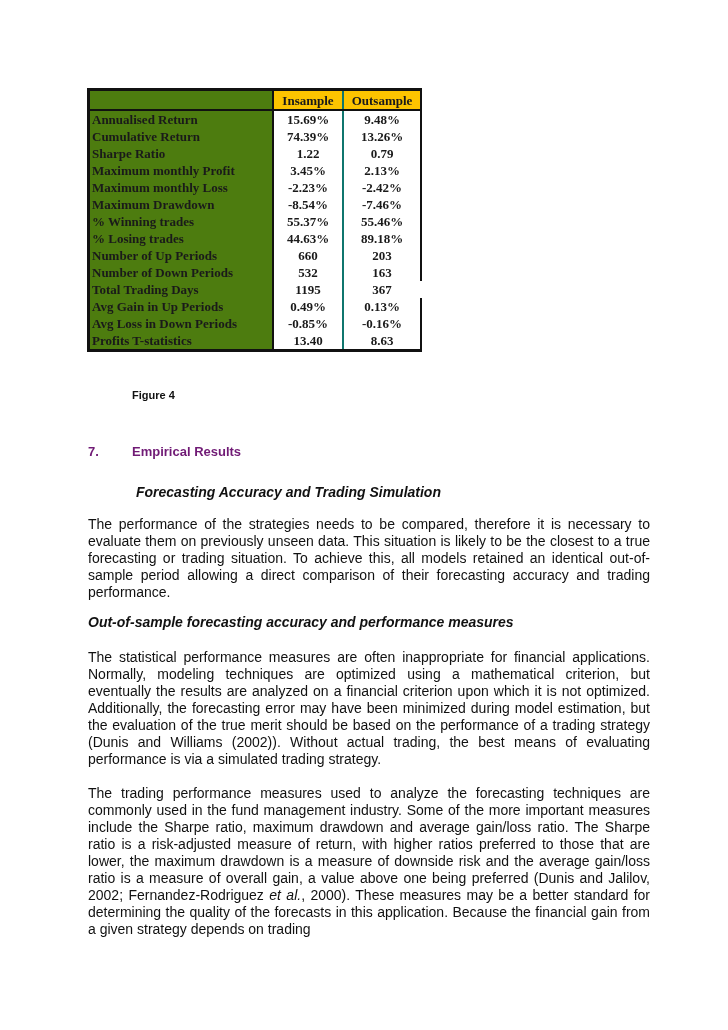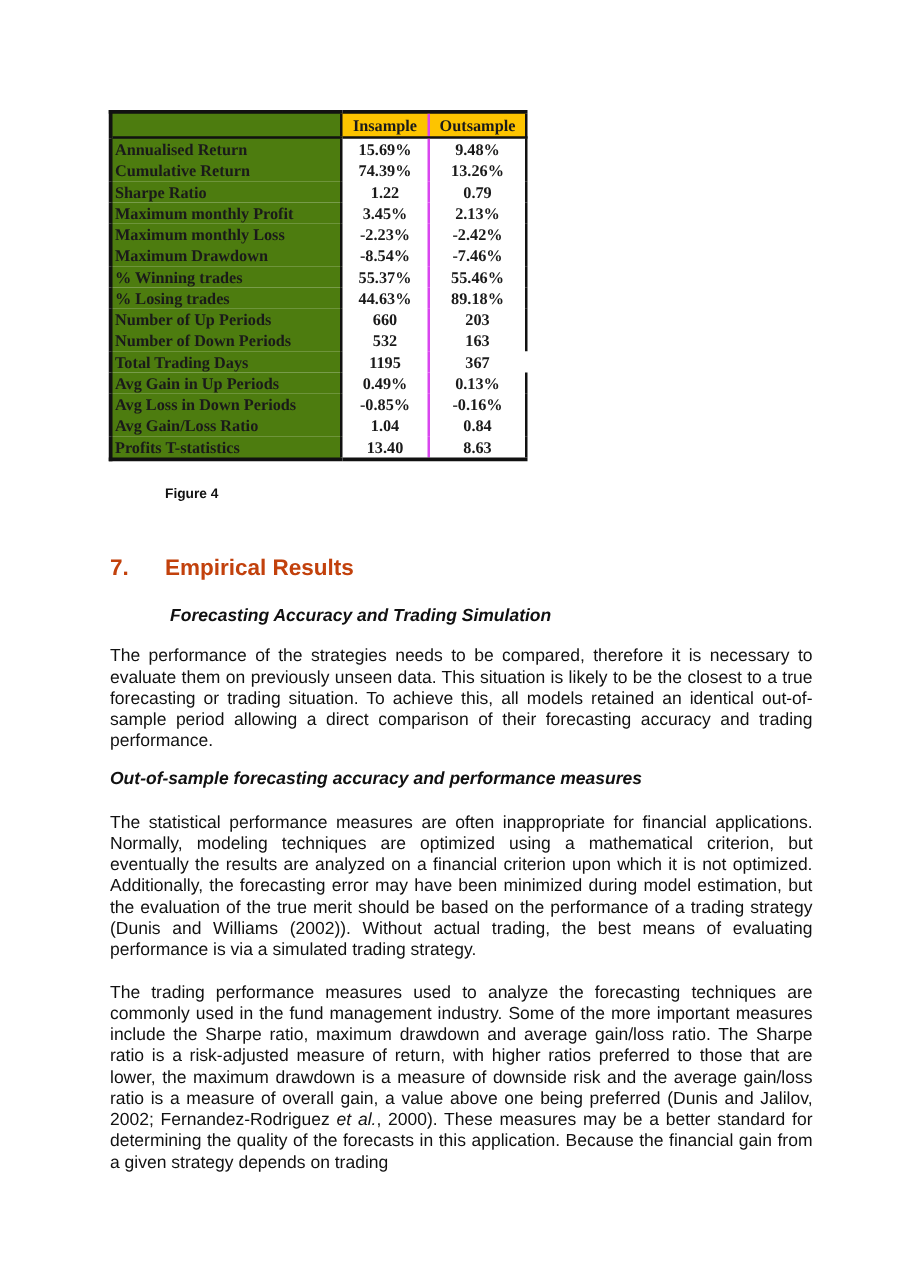--- a/index.html
+++ b/index.html
@@ -9,37 +9,37 @@
   
   .stats-table {
     position: absolute; left: 87px; top: 88px;
     border-collapse: collapse;
     font-family: "Liberation Serif", "DejaVu Serif", serif;
     font-weight: bold; font-size: 13px; color: #1a1a1a;
   }
   .stats-table td, .stats-table th { padding: 0; height: 17px; line-height: 17px; }
   .stats-table .lbl { width: 180px; background: #4d7c0f; text-align: left; padding-left: 2px; white-space: nowrap; }
   .stats-table .ins { width: 68px; text-align: center; border-left: 2px solid #111; }
-  .stats-table .outs { width: 76px; text-align: center; border-left: 2px solid #d946ef; border-right: 2px solid #111; }
+  .stats-table .outs { width: 76px; text-align: center; border-left: 2px solid #0f766e; border-right: 2px solid #111; }
   .stats-table thead th { background: #fdc400; height: 18px; border-top: 3px solid #111; border-bottom: 2px solid #111; }
   .stats-table thead th.lbl { border-left: 3px solid #111; }
   .stats-table tbody td.lbl { border-left: 3px solid #111; }
   .stats-table tbody tr:last-child td { border-bottom: 3px solid #111; }
   .stats-table tbody tr.gap td.outs { border-right-color: transparent; }
 
   .figure-caption {
     position: absolute; left: 88px; top: 389px;
     font-family: "Liberation Sans", "DejaVu Sans", sans-serif;
     font-weight: bold; font-size: 11px; color: #111; margin-left: 44px;
   }
 
   .section-heading {
     position: absolute; left: 88px; top: 444px;
     font-family: "Liberation Sans", "DejaVu Sans", sans-serif;
-    font-weight: bold; font-size: 18px; color: #c2410c;
+    font-weight: bold; font-size: 13px; color: #701a75;
   }
   .section-heading .num { display: inline-block; width: 44px; }
 
   .subheading {
     position: absolute; left: 88px;
     font-family: "Liberation Sans", "DejaVu Sans", sans-serif;
     font-weight: bold; font-style: italic; font-size: 14px; color: #111;
   }
 
   .para {
@@ -123,25 +123,20 @@
           <td class="lbl">Avg Gain in Up Periods</td>
           <td class="ins">0.49%</td>
           <td class="outs">0.13%</td>
         </tr>
       <tr>
           <td class="lbl">Avg Loss in Down Periods</td>
           <td class="ins">-0.85%</td>
           <td class="outs">-0.16%</td>
         </tr>
       <tr>
-          <td class="lbl">Avg Gain/Loss Ratio</td>
-          <td class="ins">1.04</td>
-          <td class="outs">0.84</td>
-        </tr>
-      <tr>
           <td class="lbl">Profits T-statistics</td>
           <td class="ins">13.40</td>
           <td class="outs">8.63</td>
         </tr>
     </tbody>
   </table>
 
   <div class="figure-caption">Figure 4</div>
 
   <div class="section-heading">

